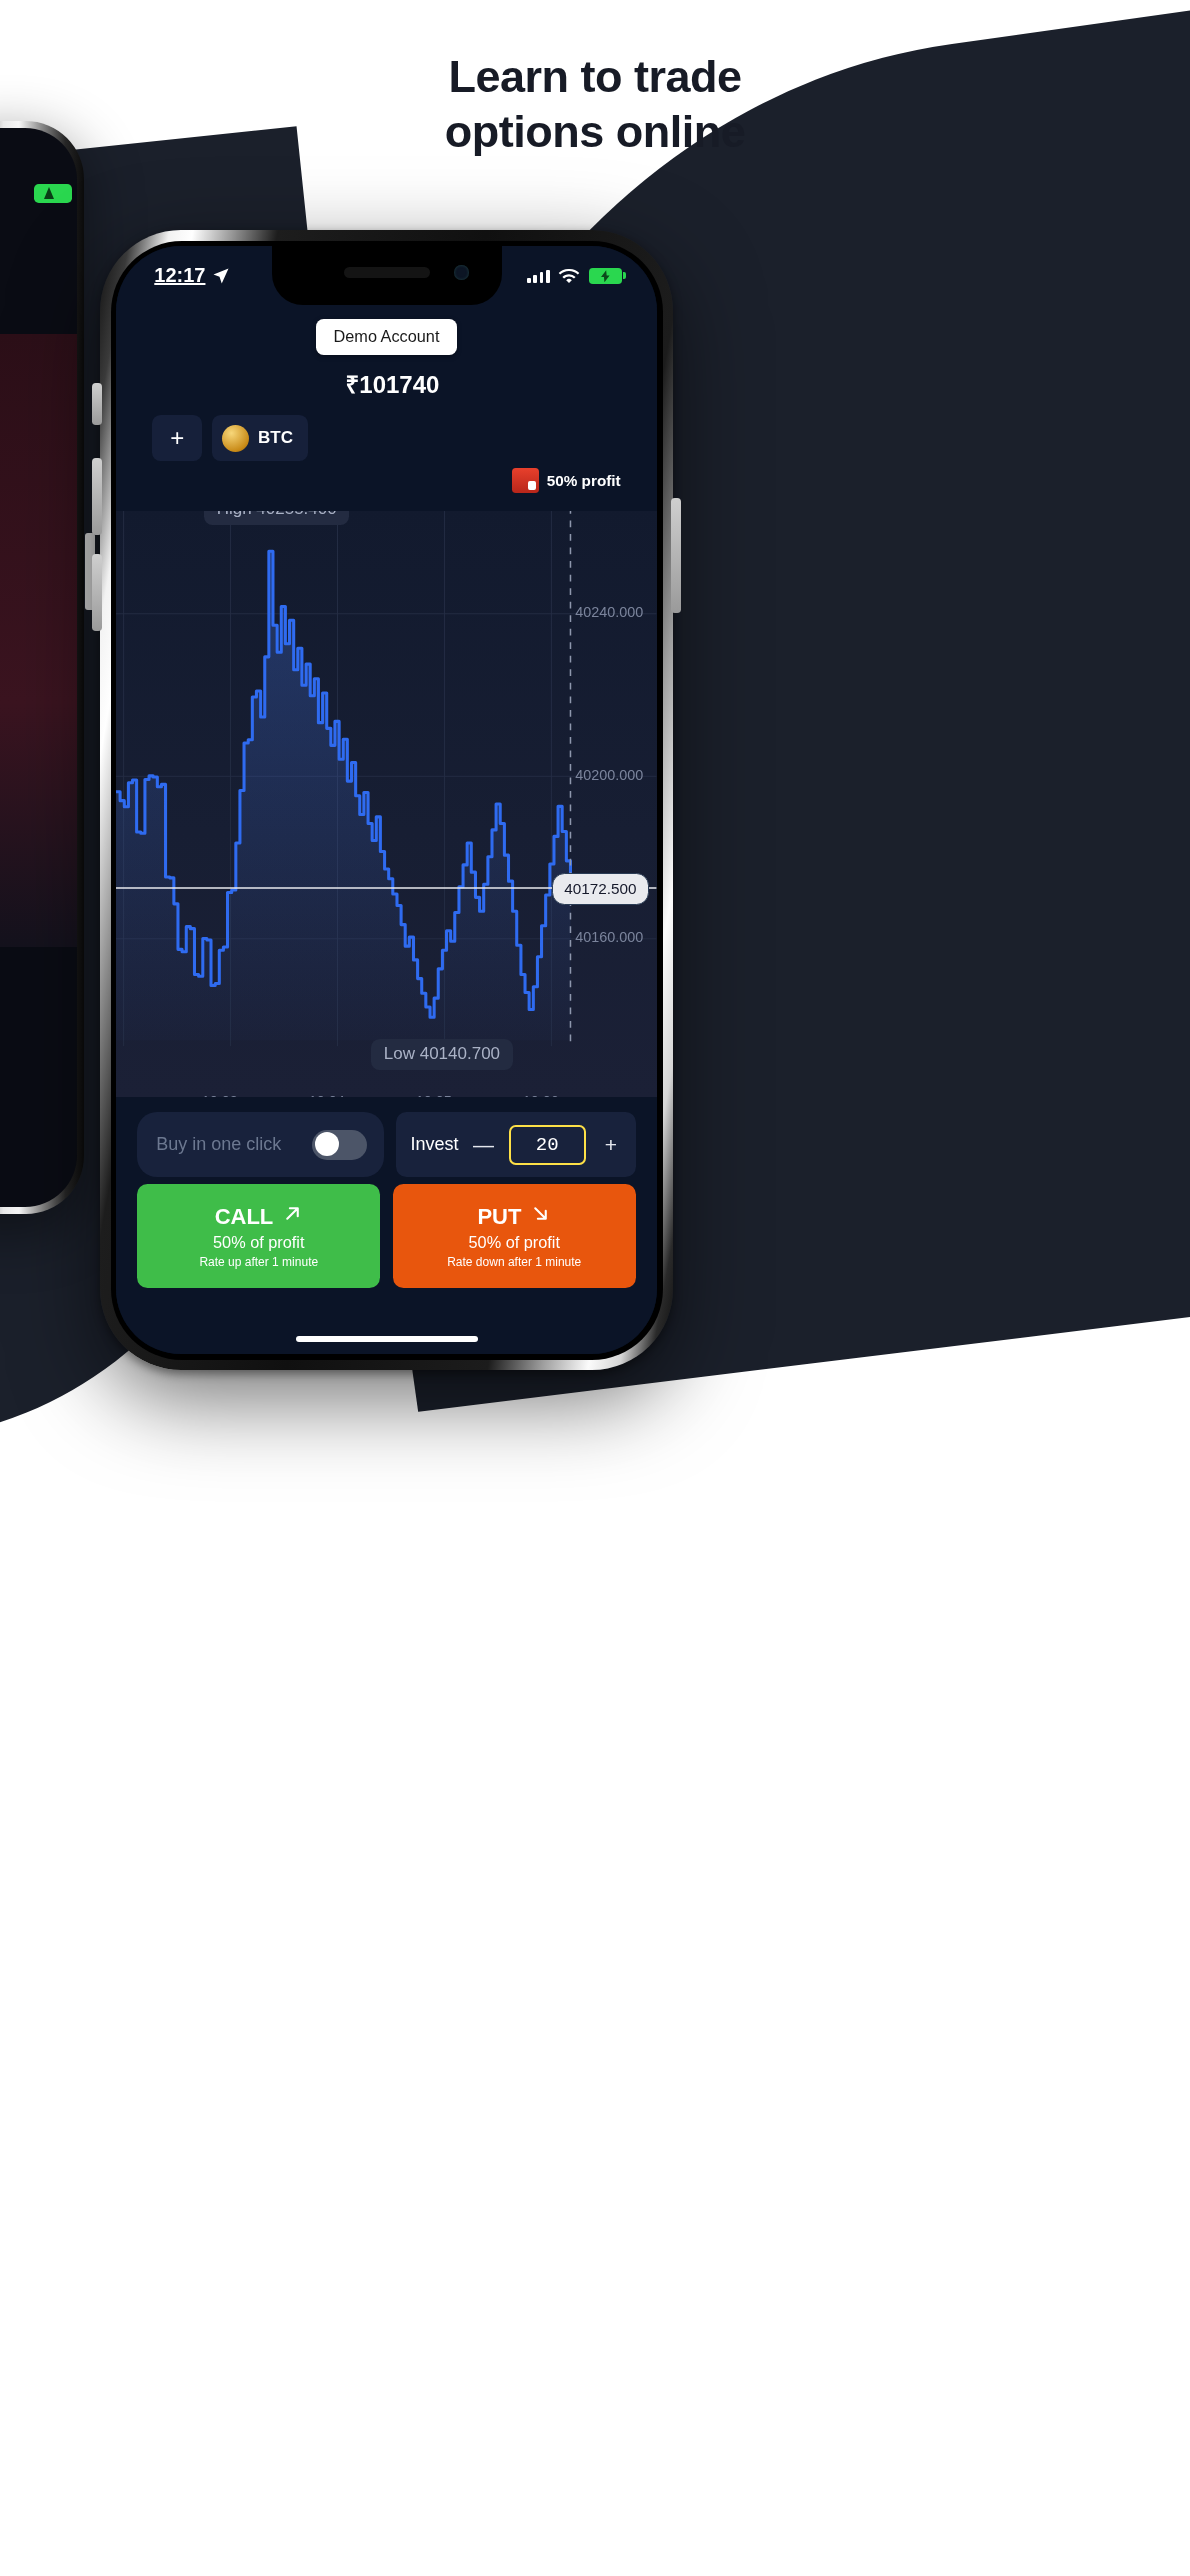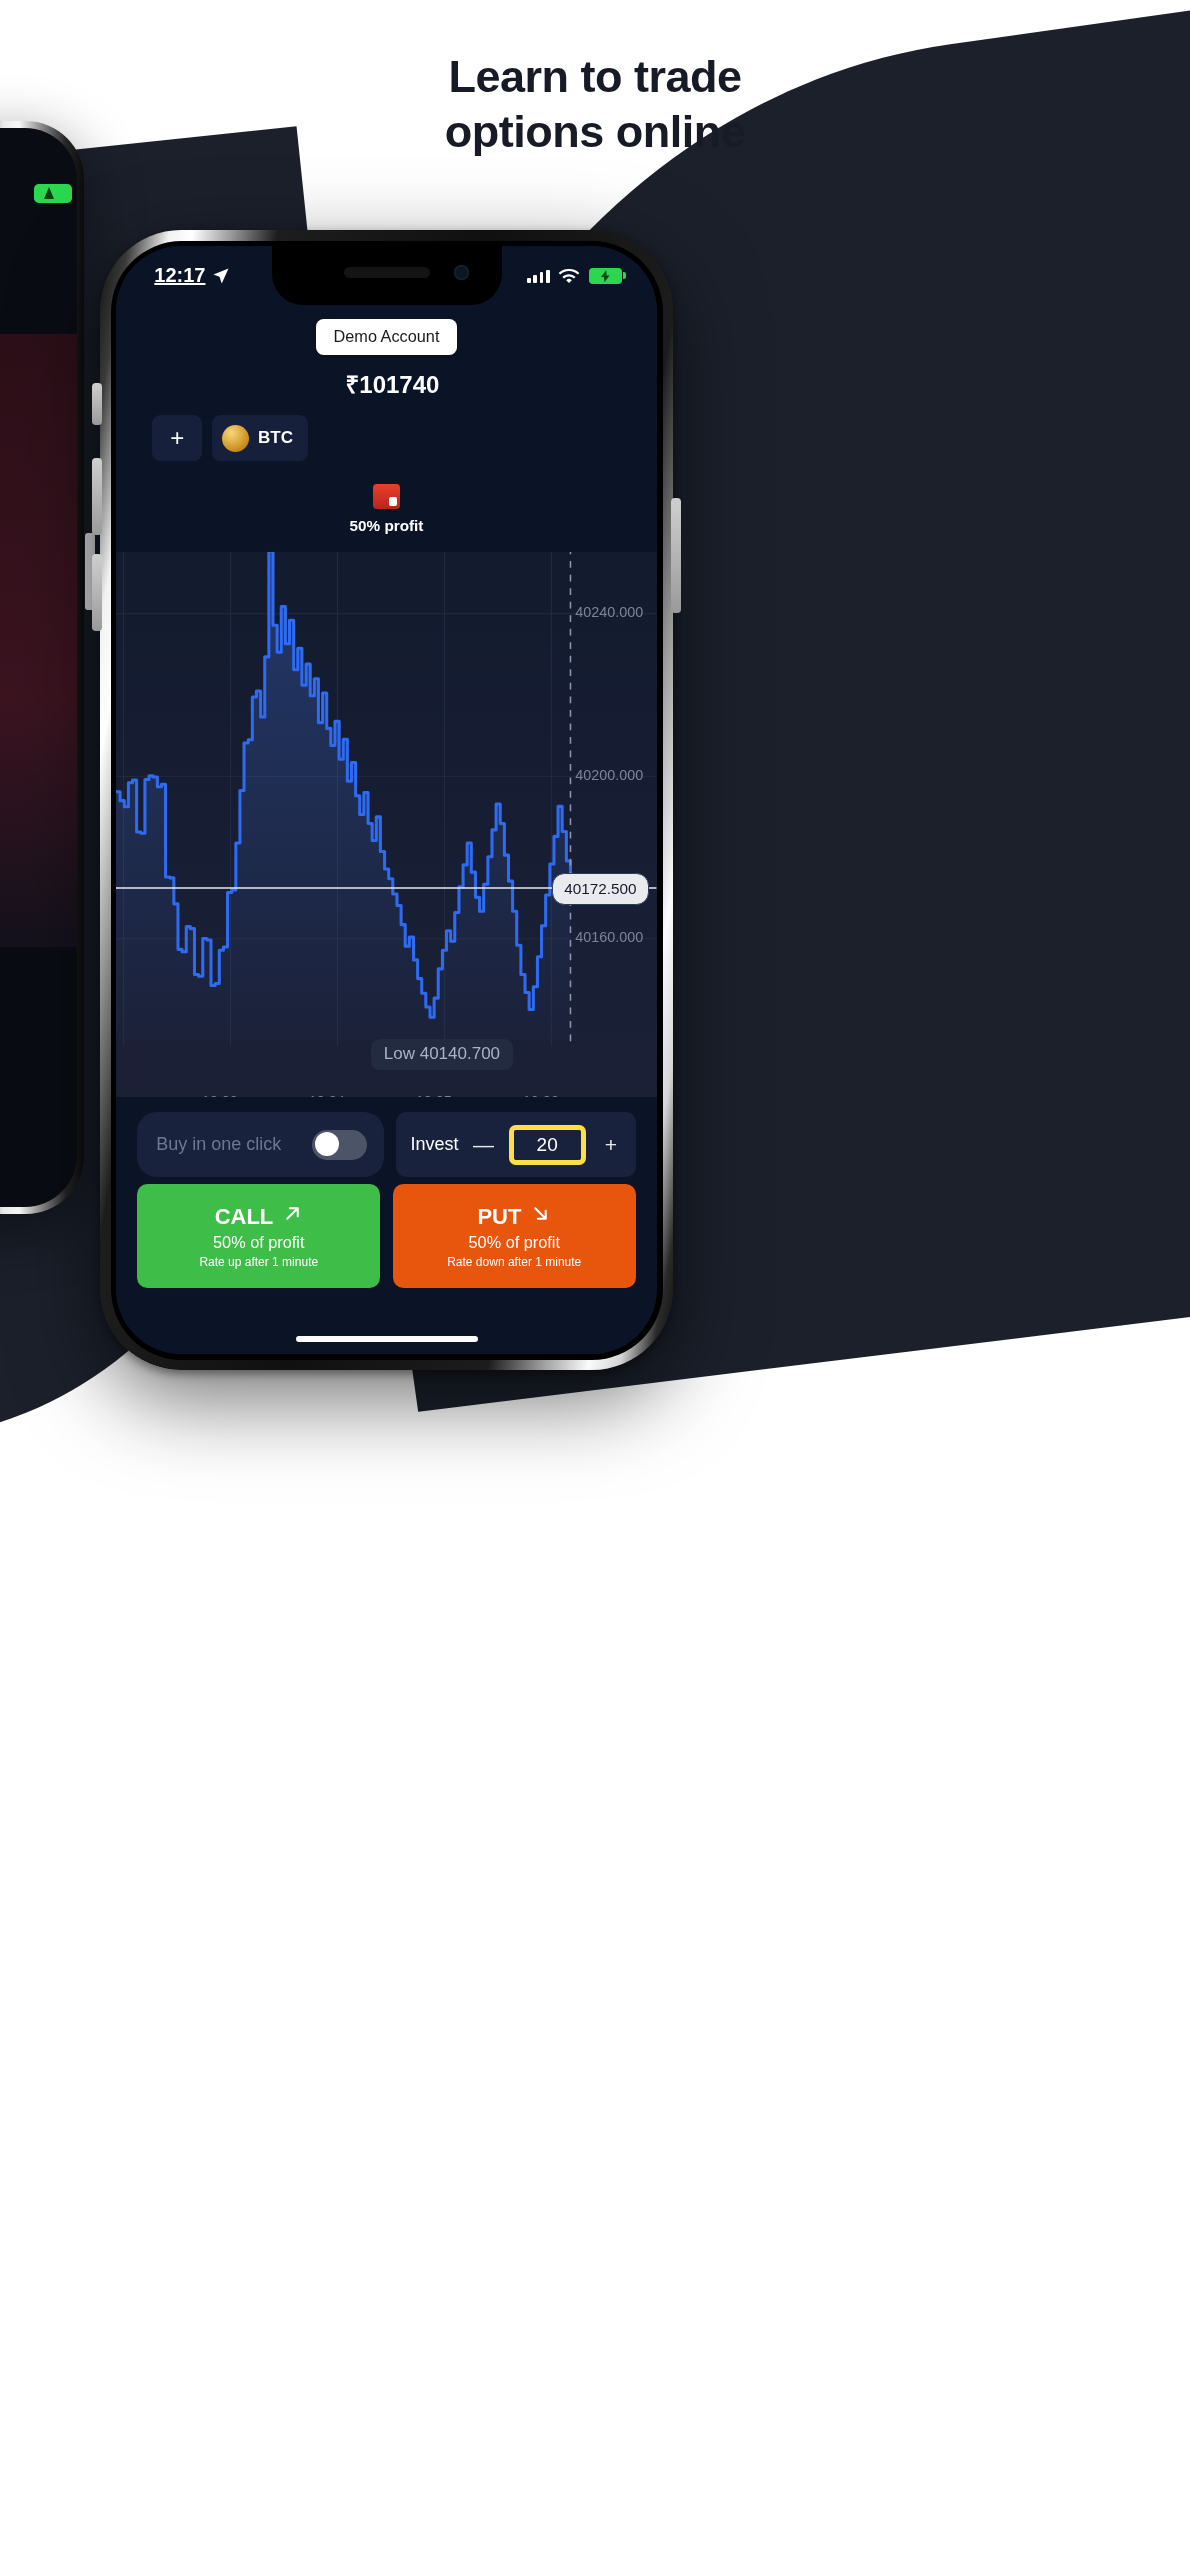--- a/index.html
+++ b/index.html
@@ -207,21 +207,21 @@
     padding:0 15.3px 0 10.5px;
     font-size:17px; font-weight:bold;
   }
   .asset-ico{
     width:27px;height:27px;border-radius:50%;
     background:radial-gradient(circle at 35% 30%,#f7d77a,#c98b18 70%,#8c5b08);
     display:block;
   }
   .profit-row{
     display:flex; align-items:center; justify-content:flex-end;
-    gap:7.7px; padding:0 36px; margin-top:23px; padding-bottom:7.7px;flex-direction:column;
+    gap:7.7px; padding:0 36px; margin-top:7px; padding-bottom:7.7px;
   }
   .profit-ico{
     width:27px;height:25px;border-radius:3.8px;
     background:linear-gradient(180deg,#e8402c,#b8261a);
     position:relative;
   }
   .profit-ico:after{
     content:"";position:absolute;right:2.9px;bottom:3.8px;
     width:8.6px;height:8.6px;border-radius:1.9px;background:#fff;
   }
@@ -282,23 +282,24 @@
   .invest{
     flex:1; height:65px; border-radius:10.5px;
     background:#18223c;
     display:flex; align-items:center; justify-content:space-between;
     padding:0 14.4px;
   }
   .invest .lbl{ color:#fff; font-size:18px; }
   .step-btn{ color:#e4e7ee; font-size:21px; width:21px; text-align:center; }
   .amount{
     width:77px; height:40px; border-radius:6.7px;
-    border:5px solid #fde047; color:#fff;
+    border:2px solid #fde047; color:#fff;
     display:flex; align-items:center; justify-content:center;
     font-size:19px;
+    font-family:Liberation Mono, monospace;
   }
   .trade-row{ display:flex; gap:12.5px; margin-top:7px; }
   .trade-btn{
     flex:1; height:104px; border-radius:10.5px;
     display:flex; flex-direction:column; align-items:center; justify-content:center;
     gap:2.9px; color:#fff;
   }
   .call{ background:#3fbd49; }
   .put { background:#e8560d; }
   .trade-btn .t1{ font-size:22px; font-weight:bold; display:flex; align-items:center; gap:8.6px; }

